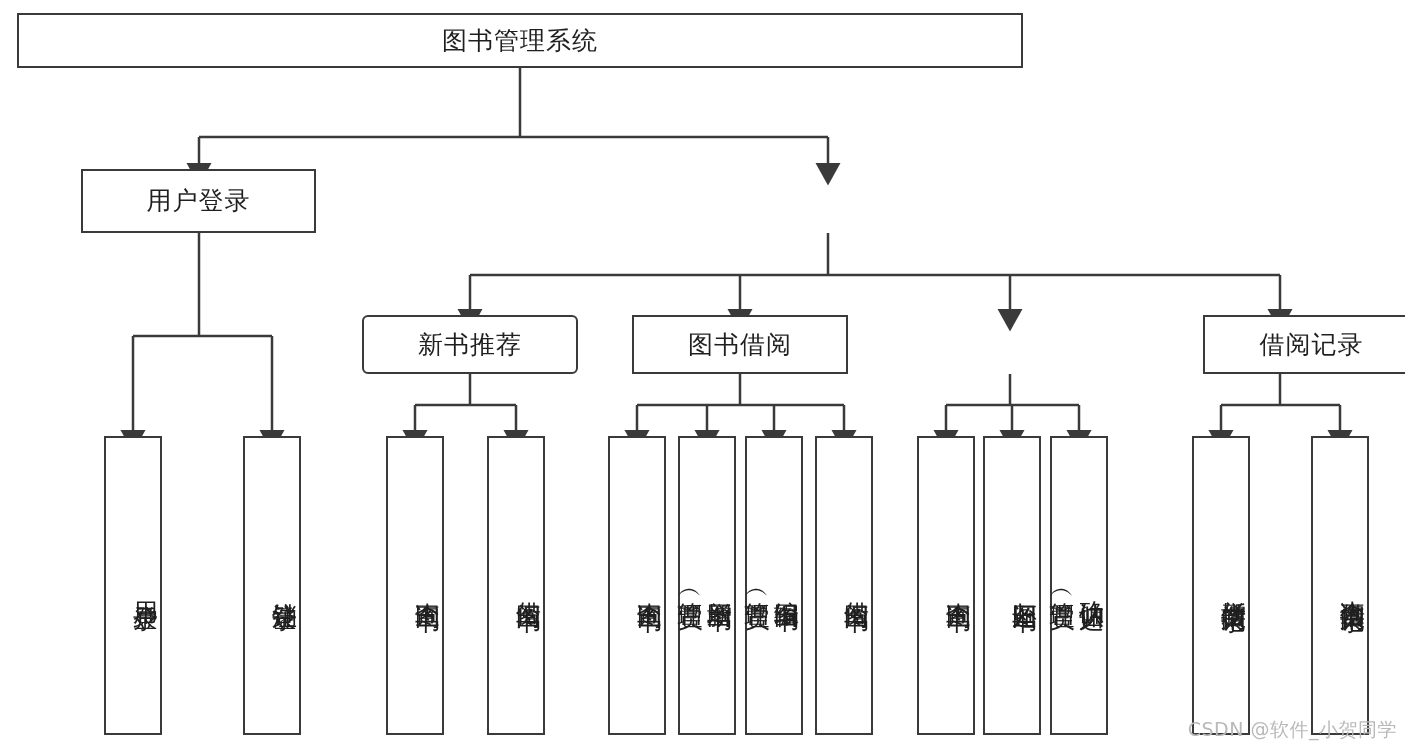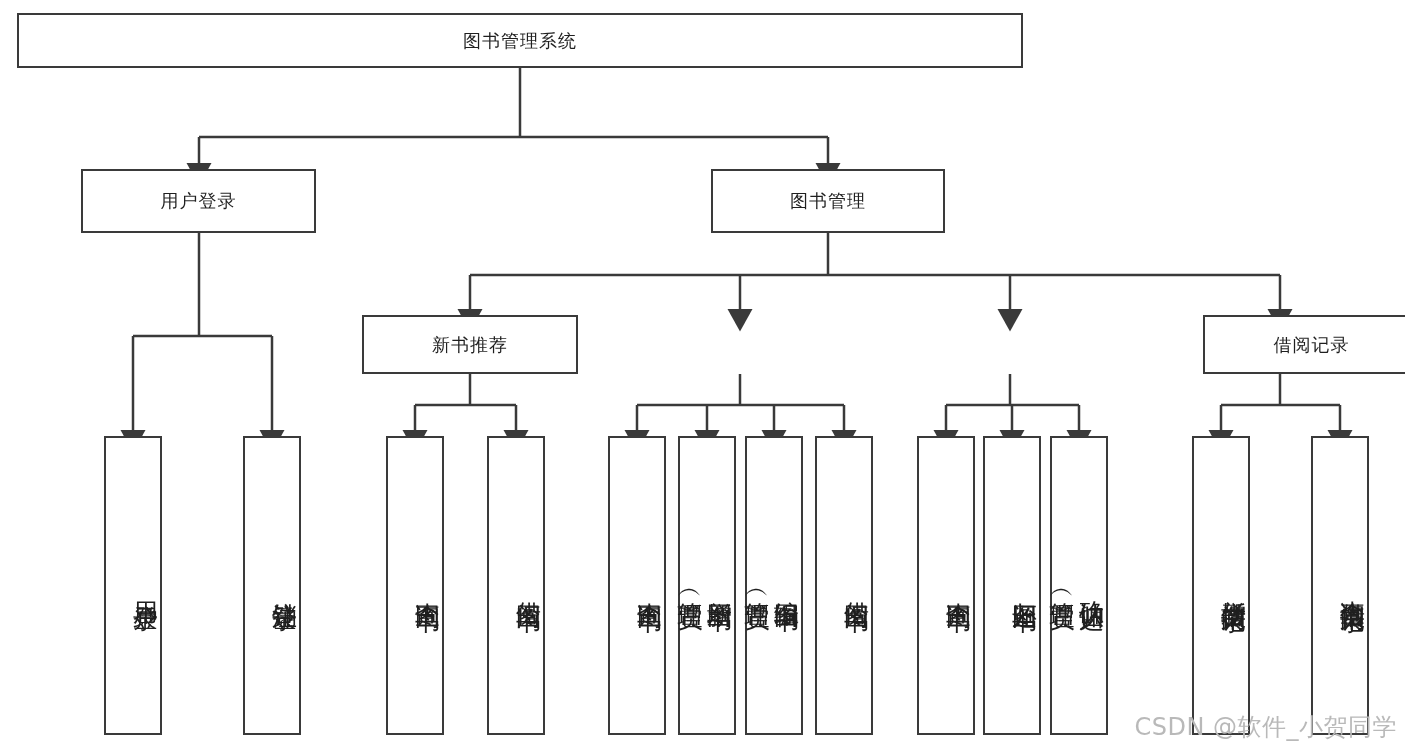--- a/index.html
+++ b/index.html
@@ -29,21 +29,21 @@
     position: absolute;
     box-sizing: border-box;
     background: #ffffff;
     border: 2px solid #3a3a3a;
     display: flex;
     align-items: center;
     justify-content: center;
     color: #1f1f1f;
   }
   .node.horiz {
-    font-size: 18px;
+    font-size: 25px;
     letter-spacing: 1px;
     line-height: 1.2;
   }
   .node.vert {
     writing-mode: vertical-rl;
     text-orientation: upright;
     font-size: 25px;
     line-height: 1.18;
     padding: 12px 0;
     align-items: flex-start;
@@ -53,21 +53,21 @@
     writing-mode: vertical-rl;
     text-orientation: upright;
     white-space: pre-line;
     text-align: left;
     letter-spacing: 2px;
   }
   .watermark {
     position: absolute;
     right: 8px;
     bottom: 4px;
-    font-size: 24px;
+    font-size: 19px;
     color: #b9b9b9;
     letter-spacing: 0.5px;
     white-space: nowrap;
     user-select: none;
   }
 </style>
 </head>
 <body>
 
 <div id="canvas">
@@ -116,28 +116,28 @@
   </svg>
 
   <div class="node horiz" style="left: 17px; top: 13px; width: 1006px; height: 55px;">
       <span>图书管理系统</span>
     </div>
 
   <div class="node horiz" style="left: 81px; top: 169px; width: 235px; height: 64px;">
       <span>用户登录</span>
     </div>
 
-  <div class="node horiz" style="left: 711px; top: 169px; width: 234px; height: 64px;">
-      <span>图书管理</span>
-    </div>
 
-  <div class="node horiz" style="left: 362px; top: 315px; width: 216px; height: 59px;">
+  <div class="node horiz" style="left: 362px; top: 315px; width: 216px; height: 59px; border-radius: 6px;">
       <span>新书推荐</span>
     </div>
 
+  <div class="node horiz" style="left: 632px; top: 315px; width: 216px; height: 59px;">
+      <span>图书借阅</span>
+    </div>
 
 
   <div class="node horiz" style="left: 1171px; top: 315px; width: 217px; height: 59px; margin-left: 32px;">
       <span>借阅记录</span>
     </div>
 
   <div class="node vert" style="left: 104px; top: 436px; width: 58px; height: 299px;">
       <span class="vtext">用户登录</span>
     </div>
 

